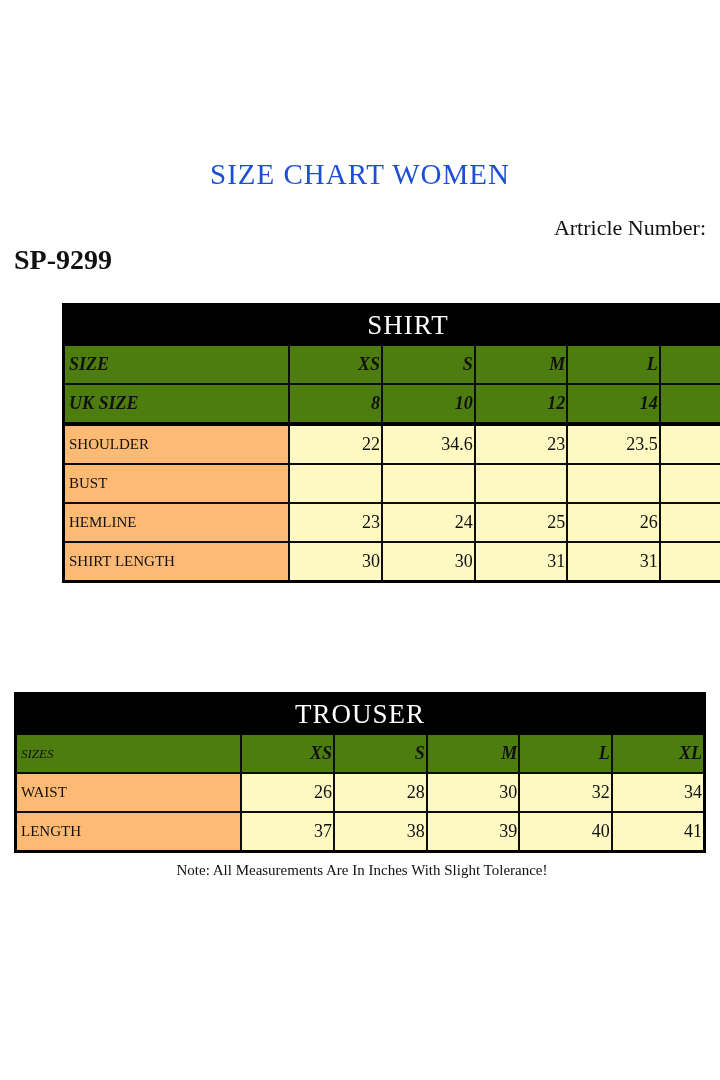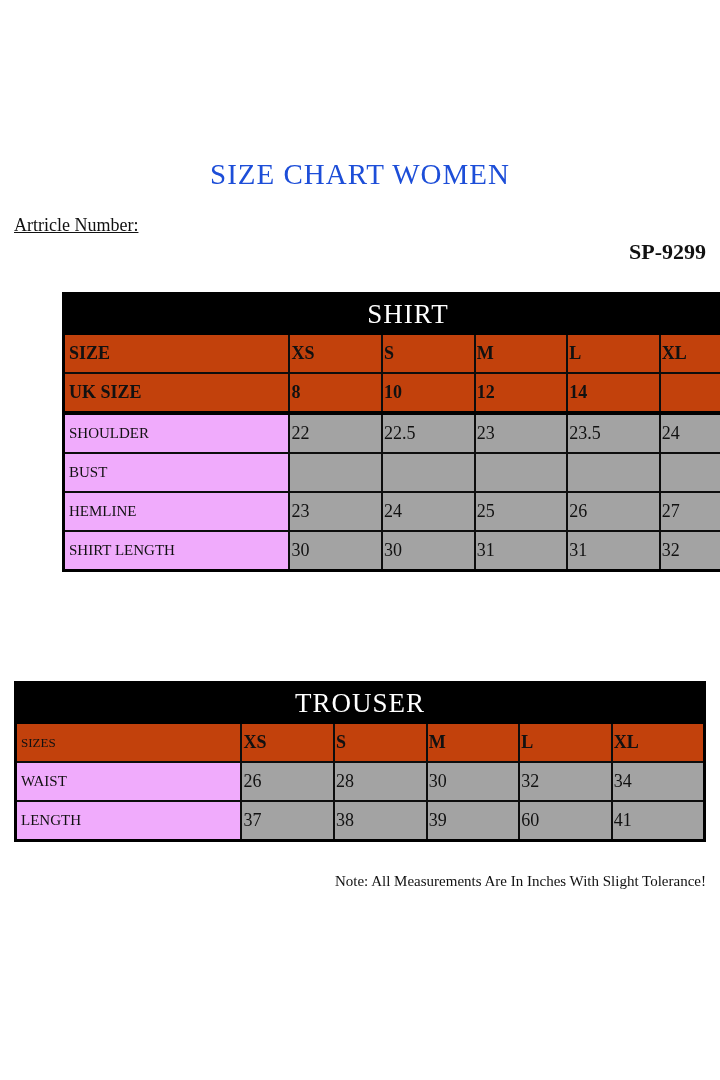--- a/index.html
+++ b/index.html
@@ -20,28 +20,27 @@
   .title {
     margin: 158px 0 0 0;
     text-align: center;
     font-size: 29px;
     font-weight: normal;
     letter-spacing: 1px;
     color: #1d4ed8;
   }
   .article-label {
     margin-top: 24px;
-    text-align: left;
-    font-size: 18px;
-    text-decoration: underline;
+    text-align: right;
+    font-size: 22px;
   }
   .article-number {
     margin-top: 3px;
-    text-align: right;
-    font-size: 22px;
+    text-align: left;
+    font-size: 28px;
     font-weight: bold;
   }
   table.size-table {
     width: 100%;
     border-collapse: collapse;
     table-layout: fixed;
     border: 3px solid #000000;
   }
   table.shirt { margin-top: 27px; margin-left: 48px; }
   table.trouser { margin-top: 109px; }
@@ -54,51 +53,51 @@
   }
   td.band {
     background: #000000;
     color: #ffffff;
     text-align: center;
     font-size: 27px;
     letter-spacing: 1px;
     height: 36px;
     border: 2px solid #000000;
   }
-  tr.shaded td { background: #c2410c; }
+  tr.shaded td { background: #4d7c0f; font-style: italic; }
   td.label {
     text-align: left;
     padding-left: 4px;
   }
-  td.val { text-align: left; }
+  td.val { text-align: right; }
   tr.bold-row td {
     font-weight: bold;
     font-size: 18px;
   }
   tr.thick-bottom td { border-bottom: 4px solid #000000; }
   tr.measure-row td.label {
-    background: #f0abfc;
+    background: #fdba74;
     font-size: 15px;
   }
   tr.measure-row td.val {
-    background: #a3a3a3;
+    background: #fef9c3;
     font-size: 18px;
   }
   tr.trouser-header td.label {
     font-weight: normal;
     font-size: 13px;
   }
   tr.trouser-header td.val {
     font-weight: bold;
     font-size: 18px;
   }
   .note {
-    margin-top: 31px;
+    margin-top: 9px;
     font-size: 15px;
-    text-align: right;
+    text-align: center;
     padding-left: 4px;
   }
 </style>
 </head>
 <body>
 
 <div class="page">
 
   <h1 class="title">SIZE CHART WOMEN</h1>
   <div class="article-label">Artricle Number:</div>
@@ -129,21 +128,21 @@
         <td class="label">UK SIZE</td>
         <td class="val">8</td>
         <td class="val">10</td>
         <td class="val">12</td>
         <td class="val">14</td>
         <td class="val"></td>
       </tr>
       <tr class="measure-row">
         <td class="label">SHOULDER</td>
         <td class="val">22</td>
-        <td class="val">22.5</td>
+        <td class="val">34.6</td>
         <td class="val">23</td>
         <td class="val">23.5</td>
         <td class="val">24</td>
       </tr>
       <tr class="measure-row">
         <td class="label">BUST</td>
         <td class="val"></td>
         <td class="val"></td>
         <td class="val"></td>
         <td class="val"></td>
@@ -195,21 +194,21 @@
         <td class="val">28</td>
         <td class="val">30</td>
         <td class="val">32</td>
         <td class="val">34</td>
       </tr>
       <tr class="measure-row">
         <td class="label">LENGTH</td>
         <td class="val">37</td>
         <td class="val">38</td>
         <td class="val">39</td>
-        <td class="val">60</td>
+        <td class="val">40</td>
         <td class="val">41</td>
       </tr>
     </tbody>
   </table>
 
   <div class="note">Note: All Measurements Are In Inches With Slight Tolerance!</div>
 
 </div>
 
 </body></html>

